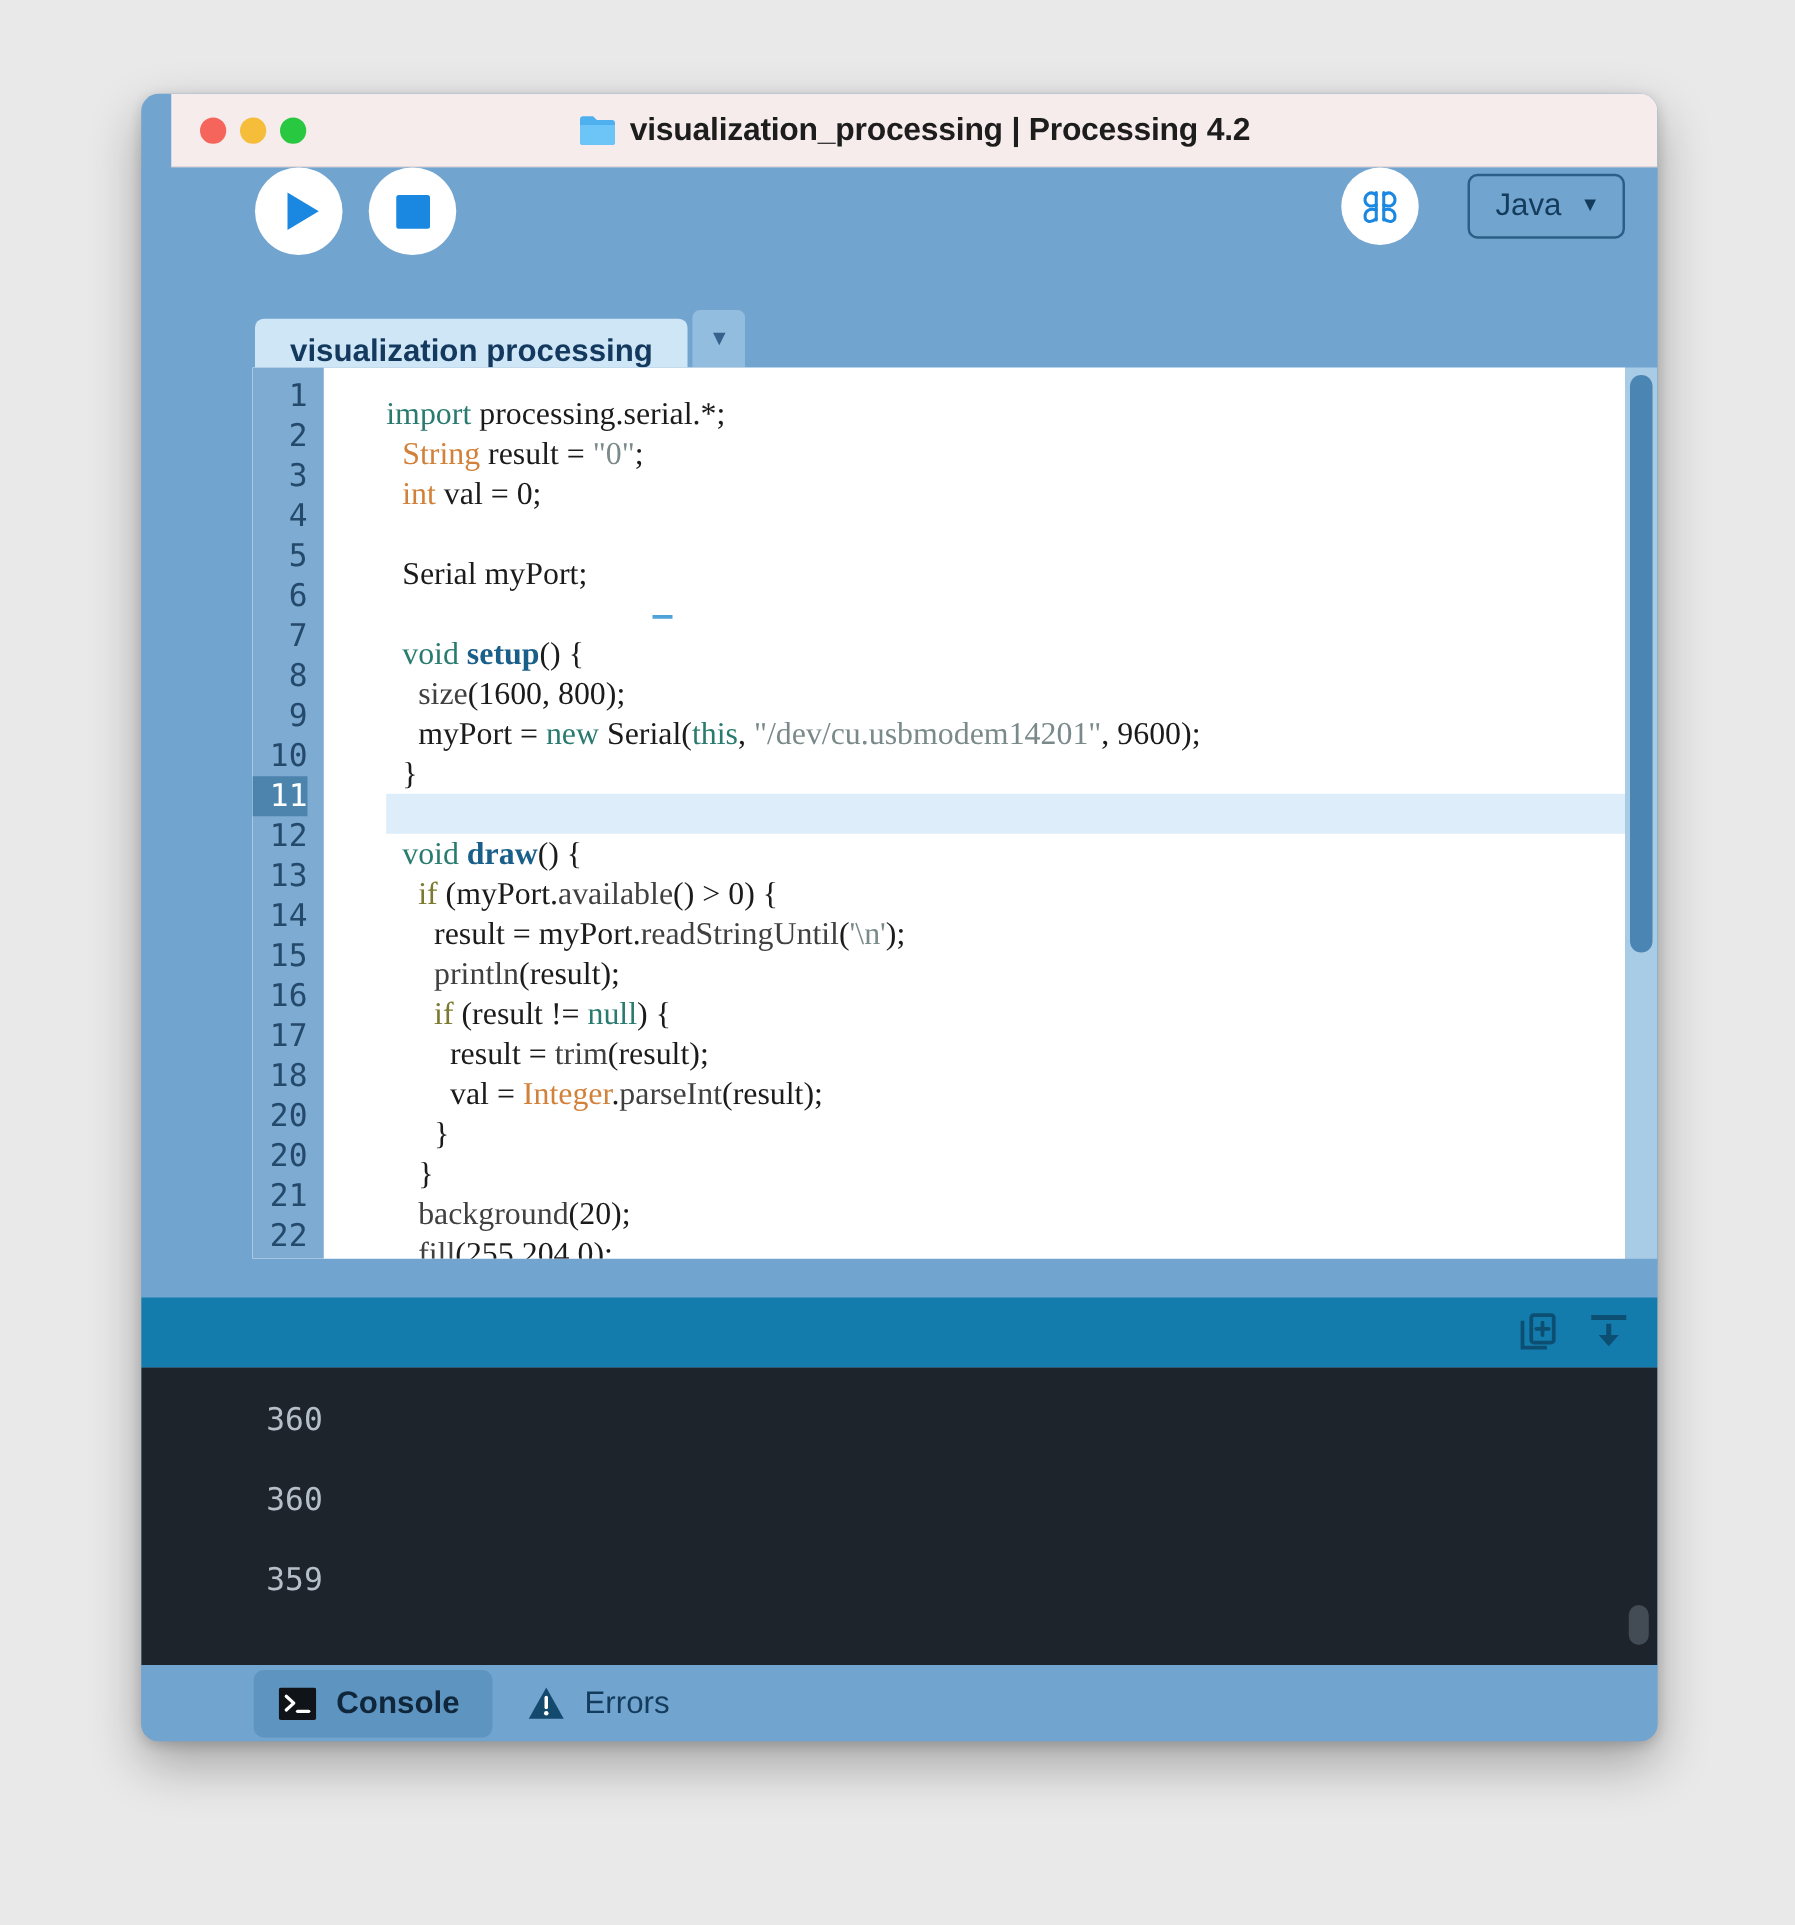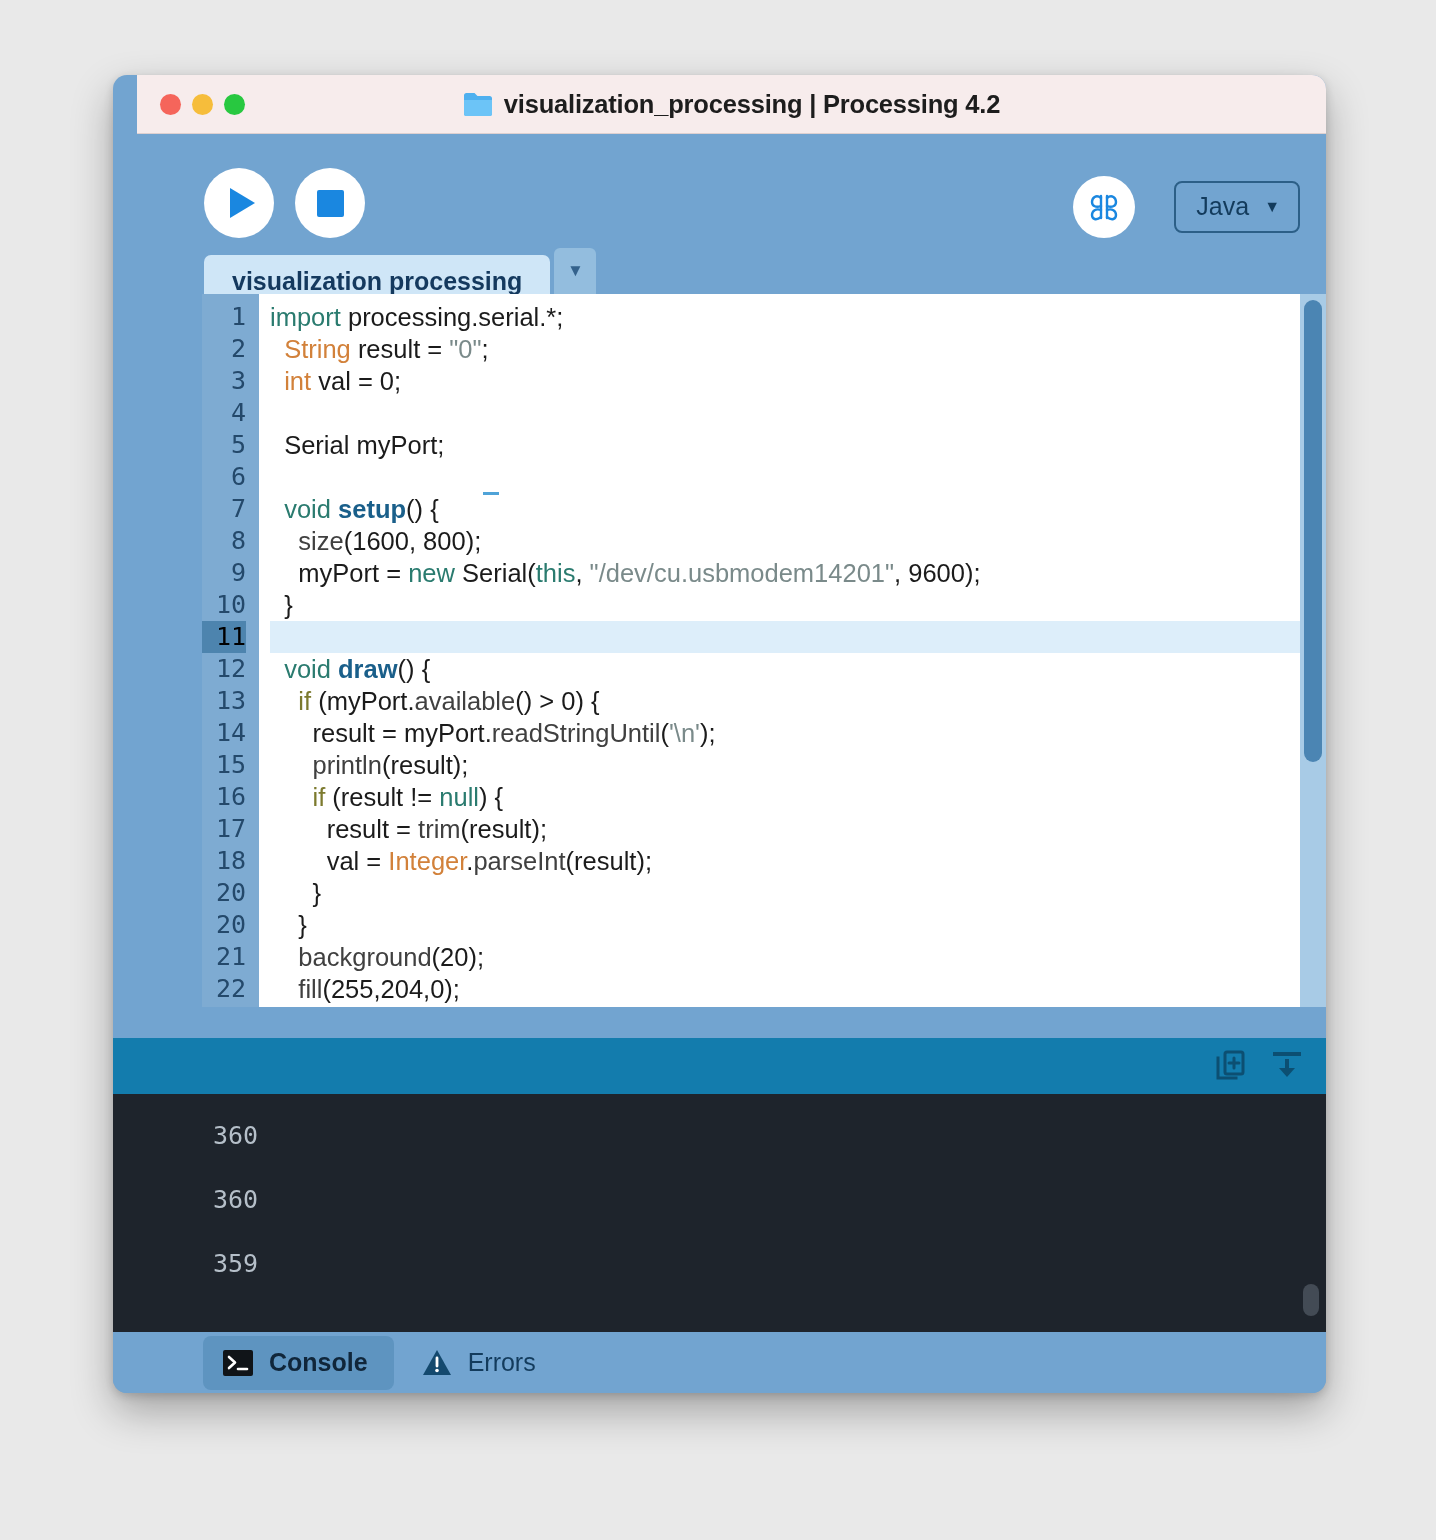--- a/index.html
+++ b/index.html
@@ -72,21 +72,21 @@
     letter-spacing: -0.2px;
     white-space: nowrap;
   }
 
   
   #toolbar {
     height: 104px;
     min-height: 104px;
     background: #72a4d0;
     display: flex;
-    align-items: flex-end;
+    align-items: flex-start;
     position: relative;
     padding: 0 0 0 91px;
   }
   .round-btn {
     width: 70px;
     height: 70px;
     border-radius: 50%;
     background: #ffffff;
     display: flex;
     align-items: center;
@@ -199,32 +199,33 @@
     padding-right: 13px;
     box-sizing: border-box;
     padding-top: 7px;
   }
   #gutter .gl {
     height: 32px;
     line-height: 32px;
   }
   #gutter .gl.active {
     background: #4d84ae;
-    color: #000000;
+    color: #ffffff;
   }
   #code {
     flex: 1;
-    font-family: Liberation Sans, sans-serif;
+    font-family: Liberation Serif, serif;
     font-size: 25.5px;
-    padding-top: 7px;
+    padding-top: 21px;
     padding-left: 11px;
     color: #1b1b1b;
     overflow: hidden;
     position: relative;
     white-space: pre;
+    margin-left: 39px;
   }
   #code .cl {
     height: 32px;
     line-height: 32px;
   }
   #code .cl.active {
     background: #ddeefa;
   }
   .kw   { color: #2a7b6f; }           
   .typ  { color: #d2813a; }           

